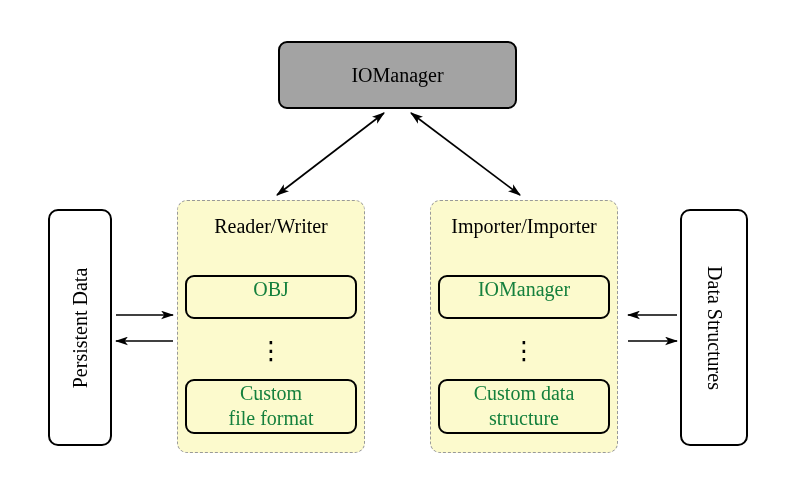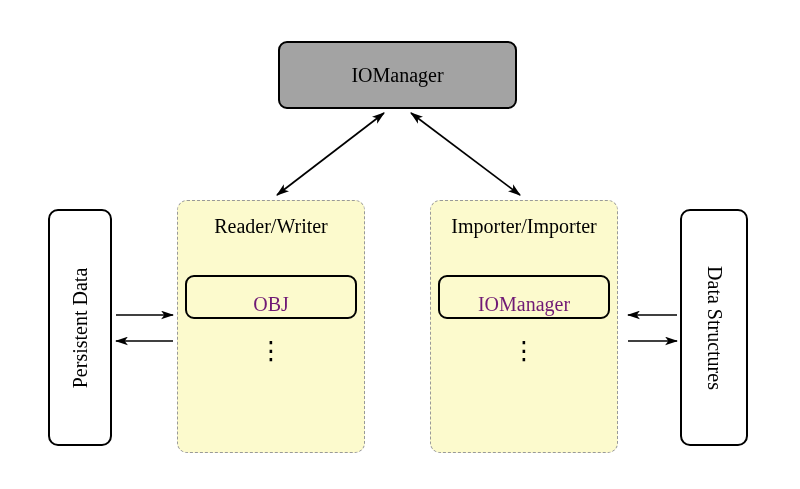--- a/index.html
+++ b/index.html
@@ -70,24 +70,24 @@
   }
   .innerbox {
     position: absolute;
     left: 7px; width: 172px;
     background: #FCFACD;
     border: 2.5px solid #000000;
     border-radius: 9px;
     display: flex;
     flex-direction: column;
     align-items: center;
-    justify-content: flex-end;
+    justify-content: flex-start;
     font-size: 20px;
     line-height: 25px;
-    color: #701a75;
+    color: #15803d;
     box-sizing: border-box;
     text-align: center;
   }
   .innerbox-top { top: 74px; height: 44px; }
   .innerbox-bottom { top: 178px; height: 55px; }
   .dots {
     position: absolute;
     left: 0; right: 0; top: 132px;
     height: 36px;
     text-align: center;
@@ -127,23 +127,31 @@
   <div class="node sidebox datastruct">
     <span>Data Structures</span>
   </div>
 
   <div class="group group-rw">
     <div class="group-title">Reader/Writer</div>
     <div class="innerbox innerbox-top">
       <span>OBJ</span>
     </div>
     <div class="dots">⋮</div>
+    <div class="innerbox innerbox-bottom">
+      <span>Custom</span>
+      <span>file format</span>
+    </div>
   </div>
 
   <div class="group group-ie">
     <div class="group-title">Importer/Importer</div>
     <div class="innerbox innerbox-top">
       <span>IOManager</span>
     </div>
     <div class="dots">⋮</div>
+    <div class="innerbox innerbox-bottom">
+      <span>Custom data</span>
+      <span>structure</span>
+    </div>
   </div>
 
 </div>
 
 </body></html>

